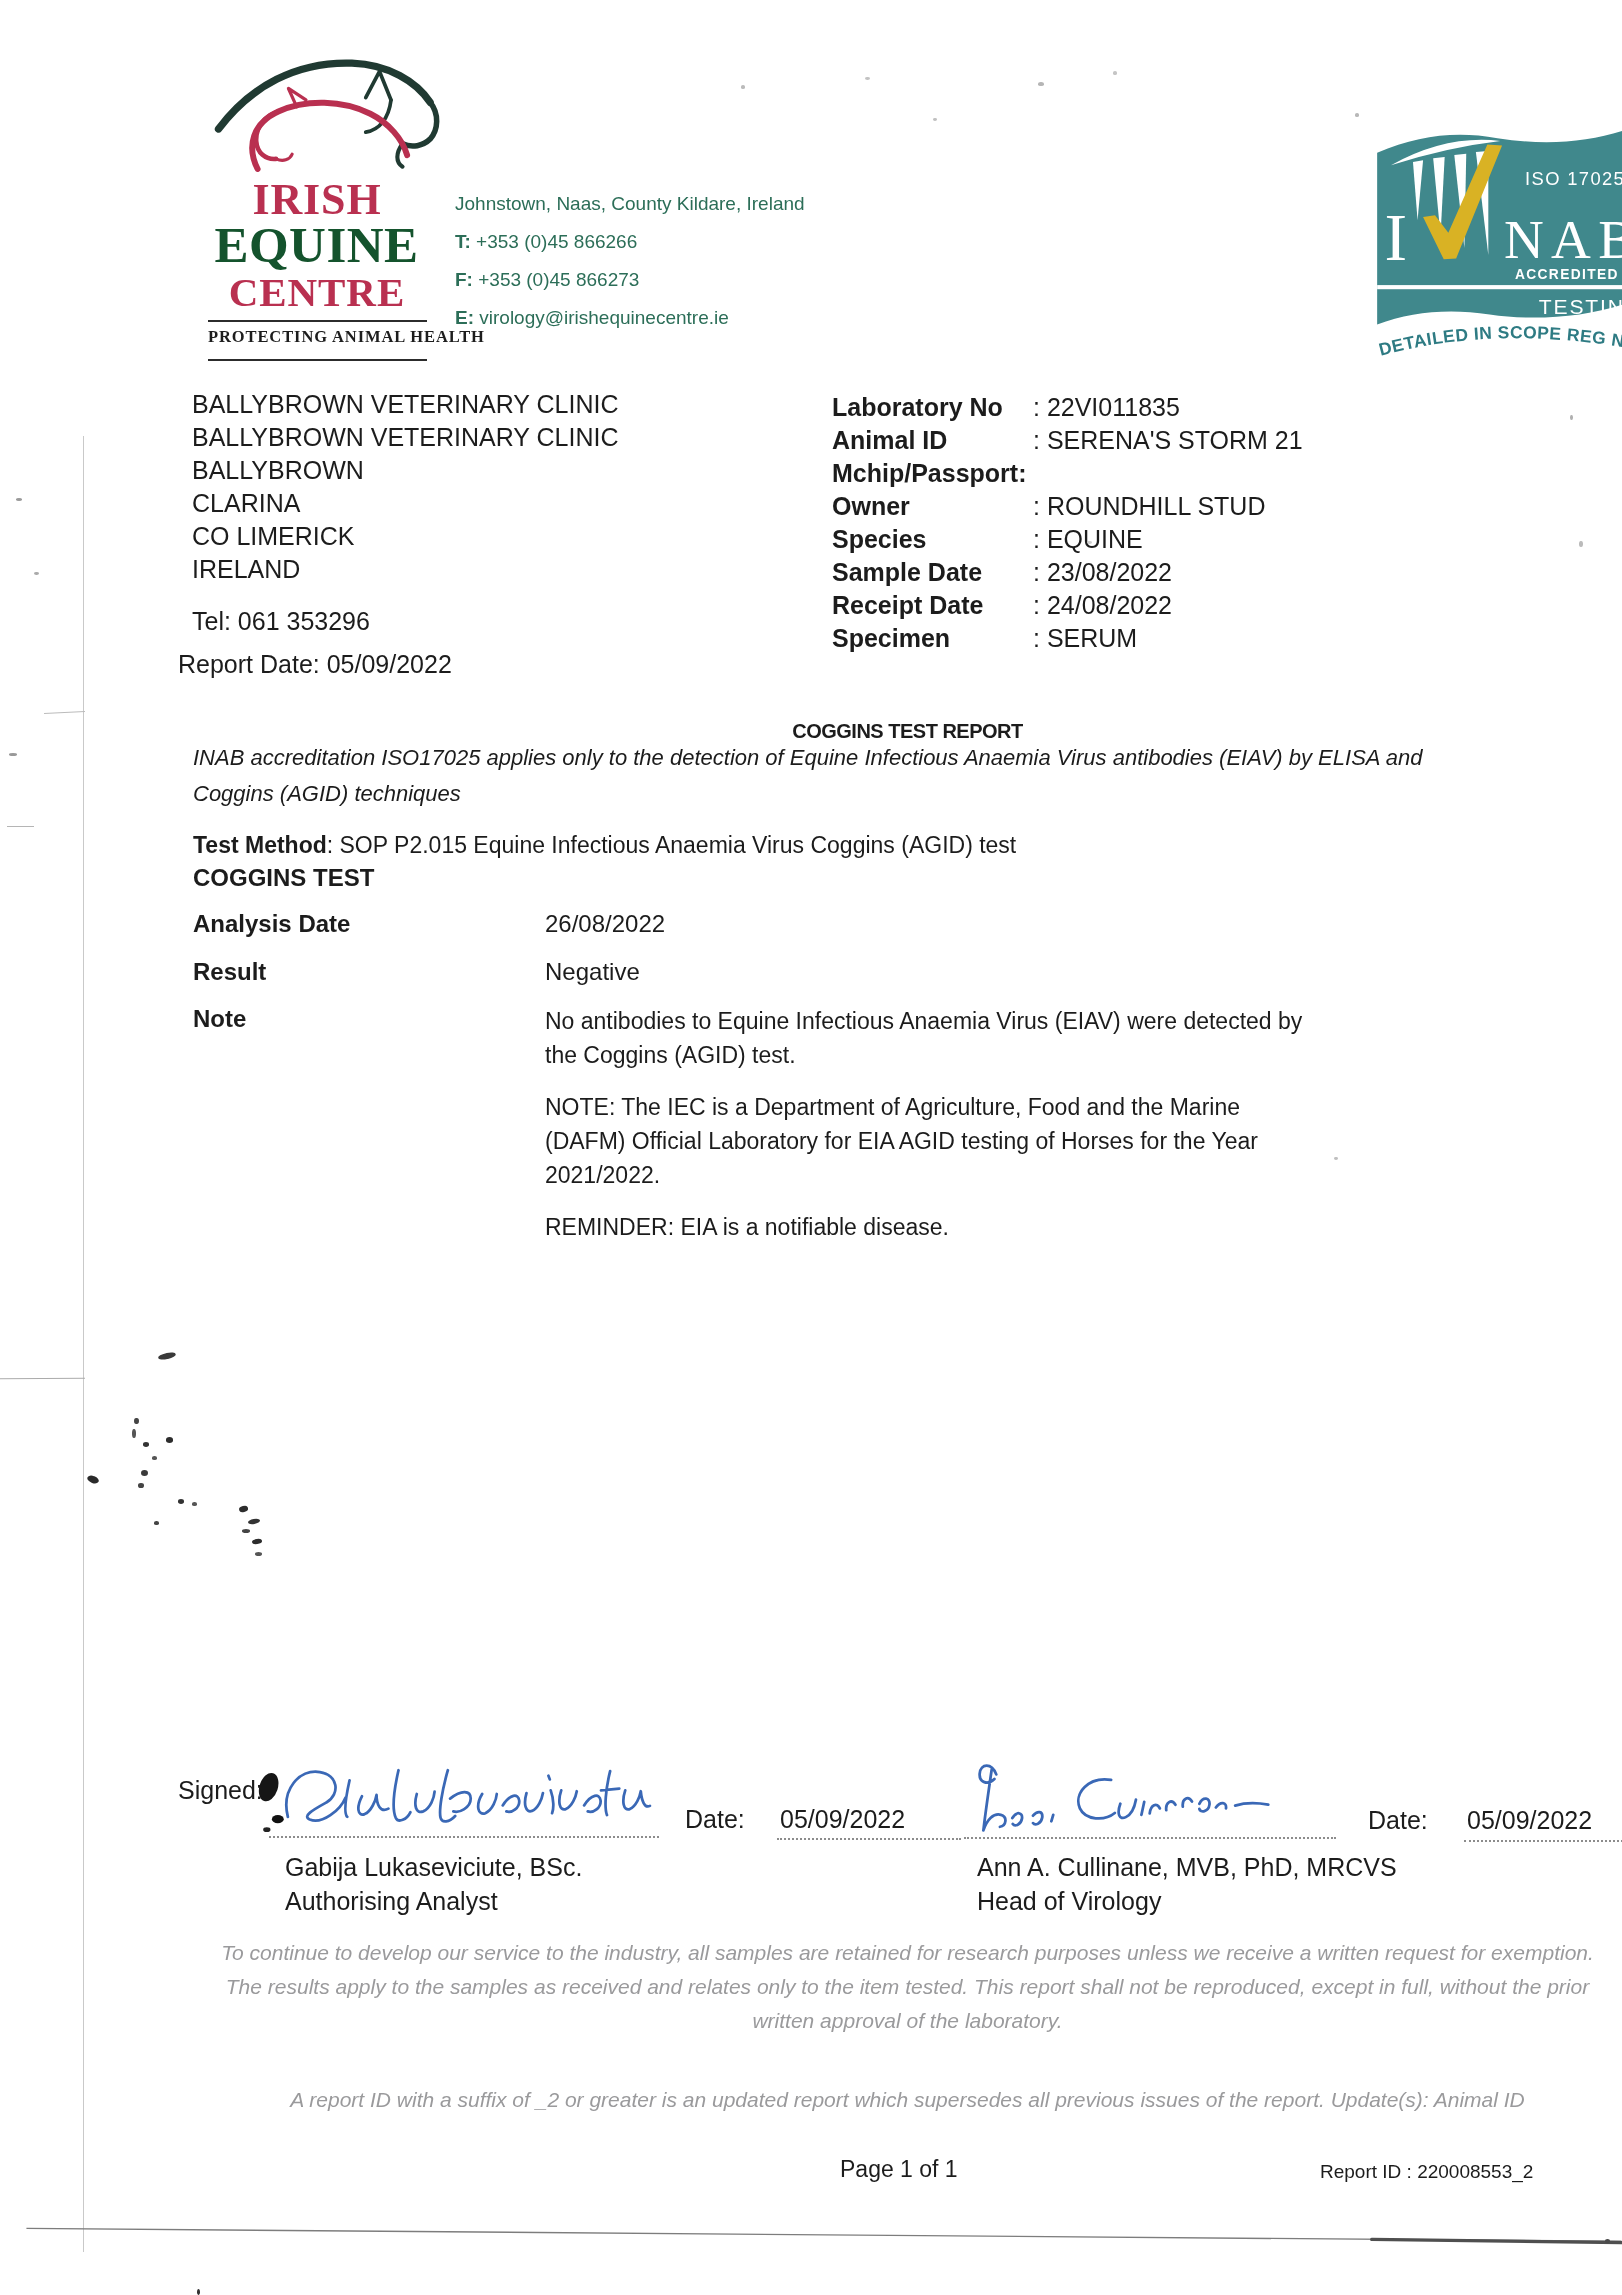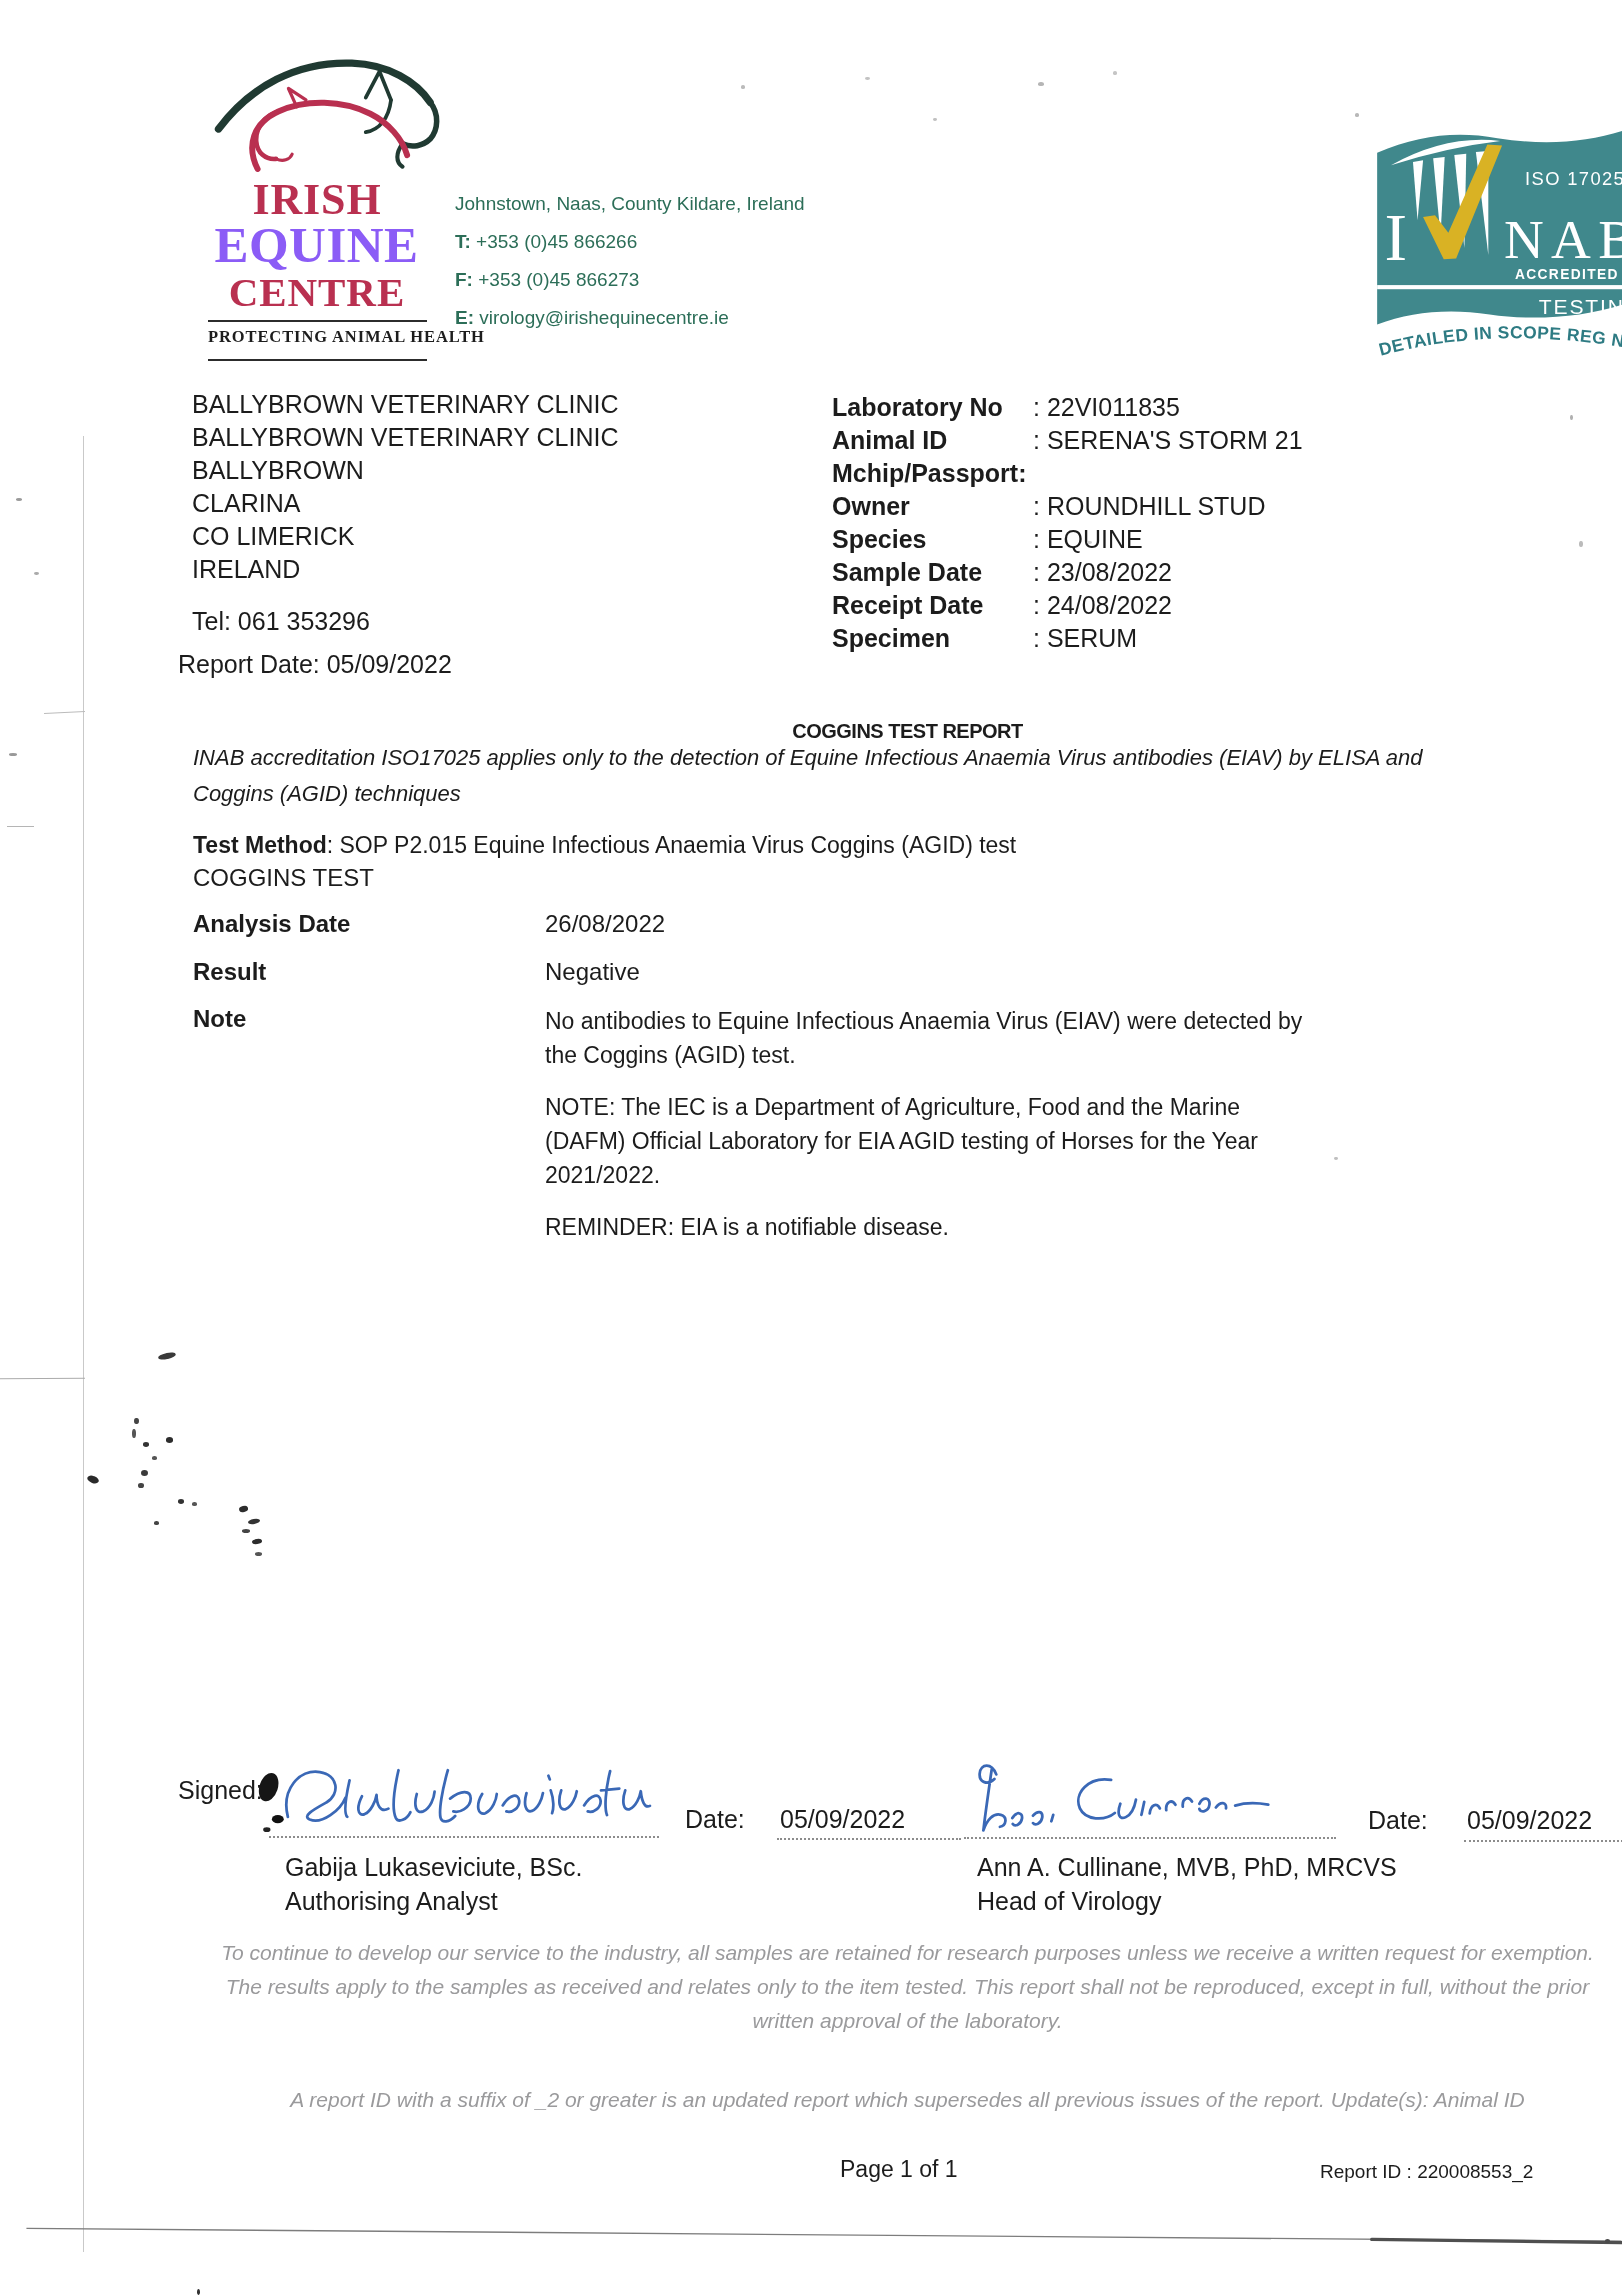--- a/index.html
+++ b/index.html
@@ -6,21 +6,21 @@
   #page{position:relative;width:1623px;height:2295px;background:#ffffff;overflow:hidden;
         font-family:"Liberation Sans",sans-serif;color:#1c1c1c;}
   .abs{position:absolute;}
   .serif{font-family:"Liberation Serif",serif;}
   .center{text-align:center;}
   .bold{font-weight:bold;text-align:center;}
   .nowrap{white-space:nowrap;}
 
   
   .logo-irish{left:207px;top:174px;width:220px;font-size:44px;font-weight:bold;color:#b93050;letter-spacing:0.9px;}
-  .logo-equine{left:197px;top:216px;width:239px;font-size:51px;font-weight:bold;color:#8b5cf6;letter-spacing:0.5px;}
+  .logo-equine{left:197px;top:216px;width:239px;font-size:51px;font-weight:bold;color:#14532d;letter-spacing:0.5px;}
   .logo-centre{left:207px;top:268px;width:220px;font-size:41px;font-weight:bold;color:#b93050;letter-spacing:0.9px;}
   .logo-rule{left:208px;width:219px;height:2.3px;background:#2c2c2c;}
   .logo-tag{left:208px;top:327px;width:219px;font-size:16.5px;font-weight:600;color:#1d1d1d;letter-spacing:0.9px;}
 
   
   .contact{left:455px;top:185px;font-size:19px;line-height:38px;color:#2c6e58;}
   .contact b{font-weight:bold;}
 
   
   .recipient{left:192px;top:388px;font-size:25px;line-height:33px;}
@@ -28,21 +28,21 @@
   .report-date{left:178px;top:650px;font-size:25px;}
   .details{left:832px;top:391px;font-size:25px;line-height:33px;}
   .details .row{display:flex;}
   .details .lbl{width:201px;font-weight:bold;flex:none;}
   .details .val{white-space:nowrap;}
 
   
   .title{left:193px;top:720px;width:1429px;font-size:20px;font-weight:bold;letter-spacing:-0.5px;}
   .accred{left:193px;top:740px;width:1423px;font-size:22px;font-style:italic;line-height:36px;}
   .testmethod{left:193px;top:832px;font-size:23px;}
-  .section-title{left:193px;top:864px;font-size:24px;font-weight:normal;}
+  .section-title{left:193px;top:864px;font-size:24px;font-weight:bold;}
   .rowlbl{left:193px;font-size:24px;font-weight:bold;}
   .rowval{left:545px;font-size:24px;}
   .notes{left:545px;top:1004px;font-size:23px;line-height:34px;width:918px;}
   .notes .gap{margin-top:18px;}
 
   
   .sig-label{font-size:25px;}
   .dotted{height:0;border-bottom:2.8px dotted #8c8c8c;}
   .sig-name{font-size:25px;line-height:34px;}
 

